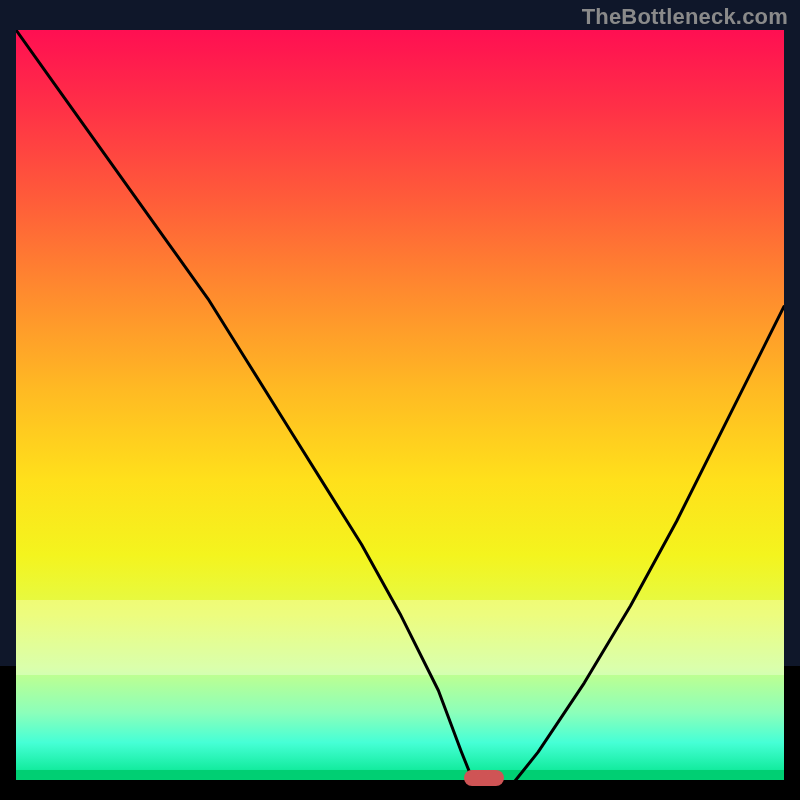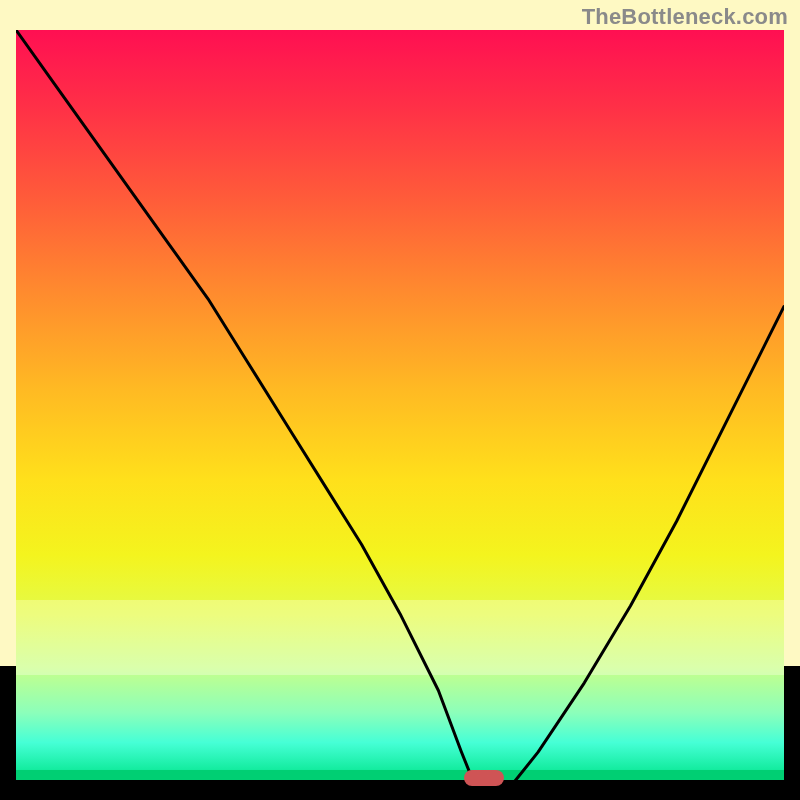--- a/index.html
+++ b/index.html
@@ -7,21 +7,21 @@
     padding: 0;
     width: 800px;
     height: 800px;
     background: #000;
     overflow: hidden;
   }
   .stage {
     position: relative;
     width: 800px;
     height: 666px;
-    background: #fef9c3;
+    background: #0f172a;
   }
   .watermark {
     position: absolute;
     top: 4px;
     right: 12px;
     font-family: Arial, Helvetica, sans-serif;
     font-size: 22px;
     font-weight: 600;
     color: #8a8a8a;
     letter-spacing: 0.2px;

